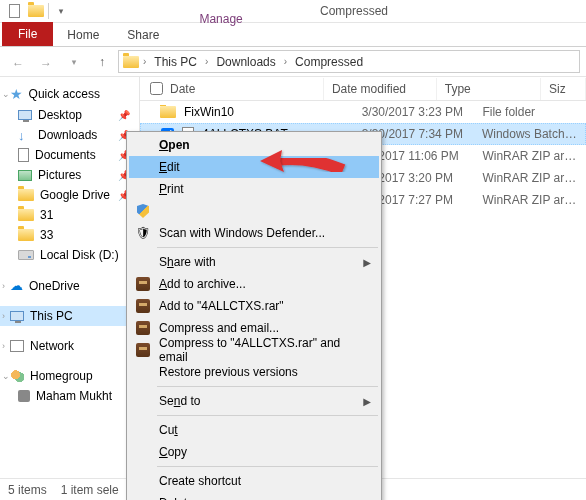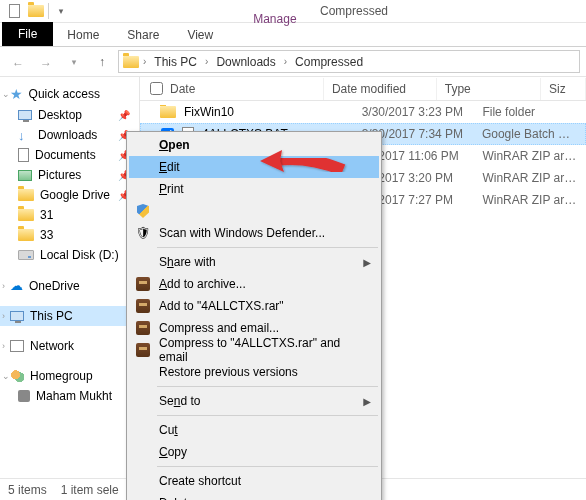--- a/index.html
+++ b/index.html
@@ -5,21 +5,21 @@
 * { margin: 0; padding: 0; box-sizing: border-box; font-family: "Segoe UI", Tahoma, sans-serif; font-size: 12px; }
 body { background: #fff; width: 586px; height: 500px; overflow: hidden; position: relative; }
 
 .titlebar { height: 23px; background: #fff; display: flex; align-items: center; padding: 0 4px; gap: 4px; border-bottom: 1px solid #e5e5e5; }
 .titlebar .qat { display: flex; gap: 2px; align-items: center; }
 .qat-btn { width: 20px; height: 20px; display: flex; align-items: center; justify-content: center; border: 1px solid transparent; }
 .titlebar-sep { width: 1px; height: 16px; background: #d0d0d0; }
 .titlebar .chevron { color: #666; font-size: 9px; }
 
 .ribbon-tabs { height: 24px; display: flex; align-items: flex-end; border-bottom: 1px solid #d0d0d0; background: #fff; position: relative; }
-.file-tab { background: #000000; color: #fff; padding: 12px 16px; height: 24px; display: flex; align-items: center; margin-left: 2px; }
+.file-tab { background: #b91c1c; color: #fff; padding: 12px 16px; height: 24px; display: flex; align-items: center; margin-left: 2px; }
 .ribbon-tab { padding: 4px 14px; color: #444; cursor: default; }
 .context-tab { color: #7c3d79; padding: 20px 14px; }
 .window-title { position: absolute; left: 320px; top: 4px; color: #555; font-size: 12px; }
 
 .addressbar-row { height: 30px; display: flex; align-items: center; padding: 3px 6px; gap: 4px; background: #fff; border-bottom: 1px solid #e5e5e5; }
 .nav-btn { width: 24px; height: 24px; display: flex; align-items: center; justify-content: center; color: #999; border-radius: 2px; }
 .nav-btn.enabled { color: #555; }
 .addressbar { flex: 1; height: 23px; border: 1px solid #ccc; display: flex; align-items: center; padding: 0 4px; gap: 2px; }
 .path-seg { padding: 2px 4px; color: #333; }
 .path-chevron { color: #777; font-size: 10px; padding: 0 2px; }
@@ -100,21 +100,20 @@
       </div>
   </div>
 
   <div class="window-title">Compressed</div>
 </div>
 
 <div class="ribbon-tabs">
   <div class="file-tab">File</div>
   <div class="ribbon-tab">Home</div>
   <div class="ribbon-tab">Share</div>
-  <div class="ribbon-tab">View</div>
   <div class="ribbon-tab context-tab" style="margin-left:12px">Manage</div>
 </div>
 
 <div class="addressbar-row">
   <div class="nav-btn">←</div>
   <div class="nav-btn">→</div>
   <div class="nav-btn" style="font-size:9px">▾</div>
   <div class="nav-btn enabled">↑</div>
   <div class="addressbar">
     <span class="icon-folder"></span>
@@ -220,21 +219,21 @@
           <div class="cell date">3/30/2017 3:23 PM</div>
           <div class="cell type">File folder</div>
         </div>
         <div class="file-row selected">
           <div class="cell name">
             <input type="checkbox" checked="" style="">
             <span class="icon-bat"></span>
             <span>4ALLCTXS.BAT</span>
           </div>
           <div class="cell date">3/30/2017 7:34 PM</div>
-          <div class="cell type">Google Batch File</div>
+          <div class="cell type">Windows Batch File</div>
         </div>
         <div class="file-row">
           <div class="cell name">
             <span class="icon-rar"></span>
             <span></span>
           </div>
           <div class="cell date">19/2017 11:06 PM</div>
           <div class="cell type">WinRAR ZIP archive</div>
         </div>
         <div class="file-row">

